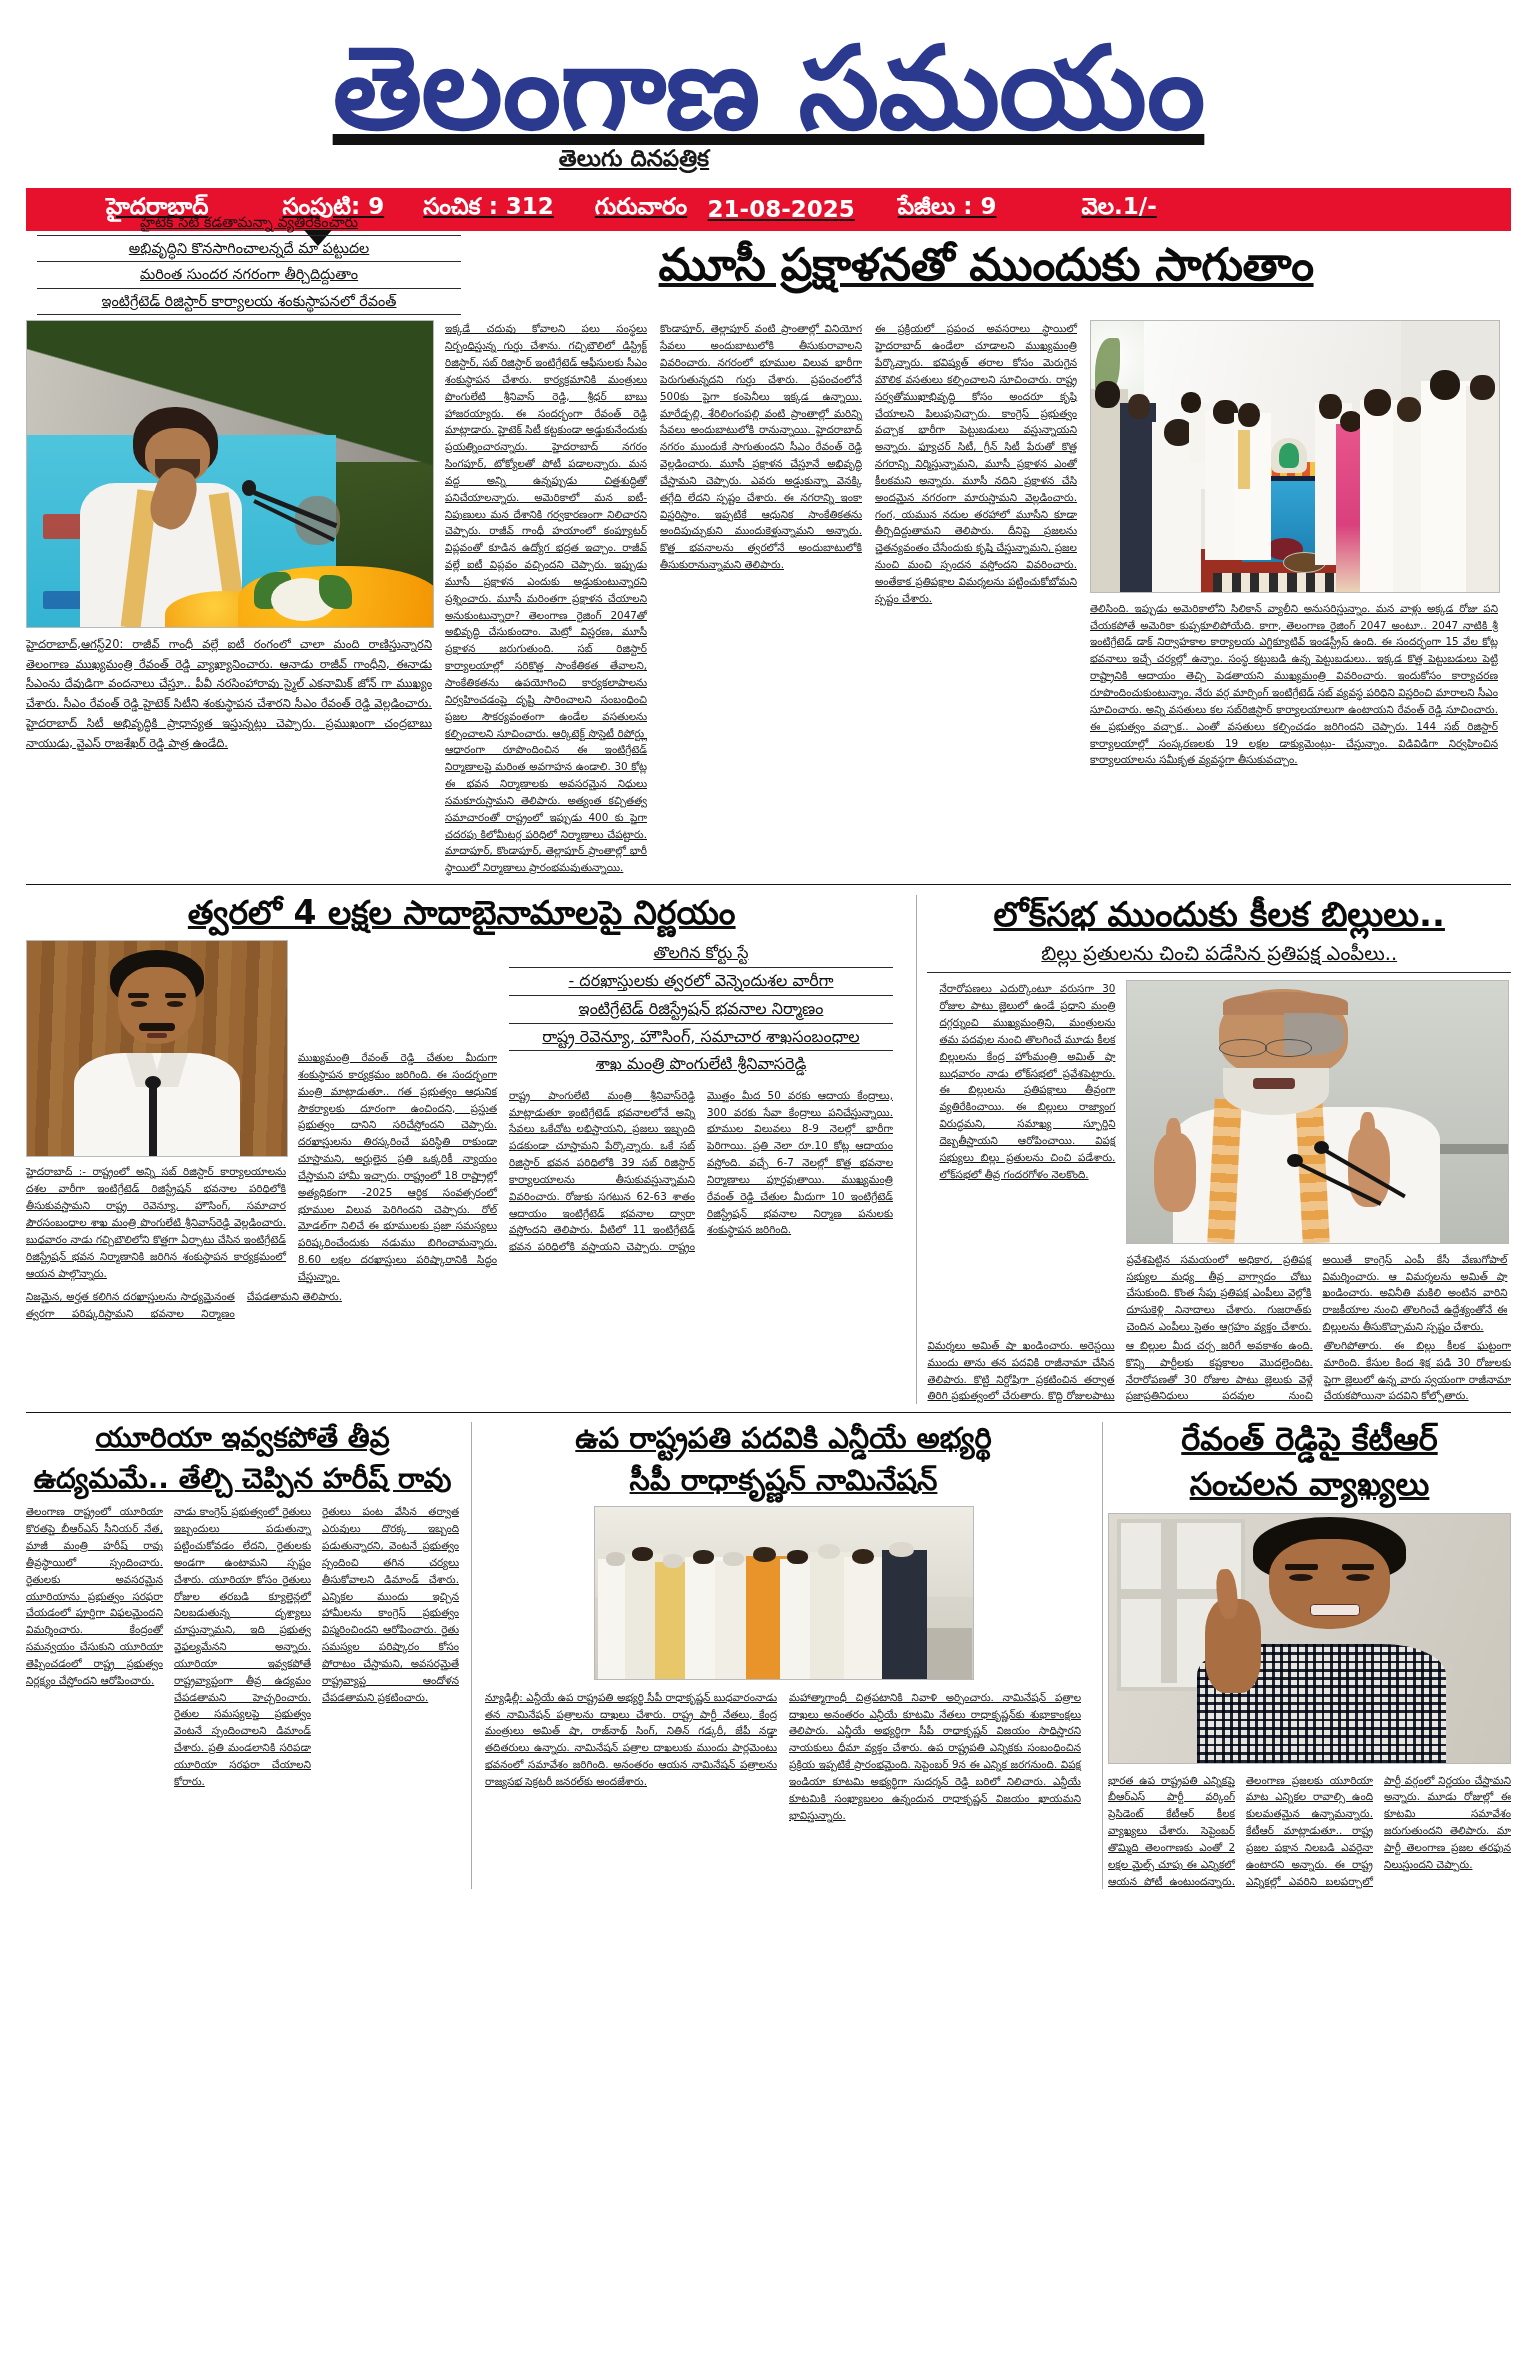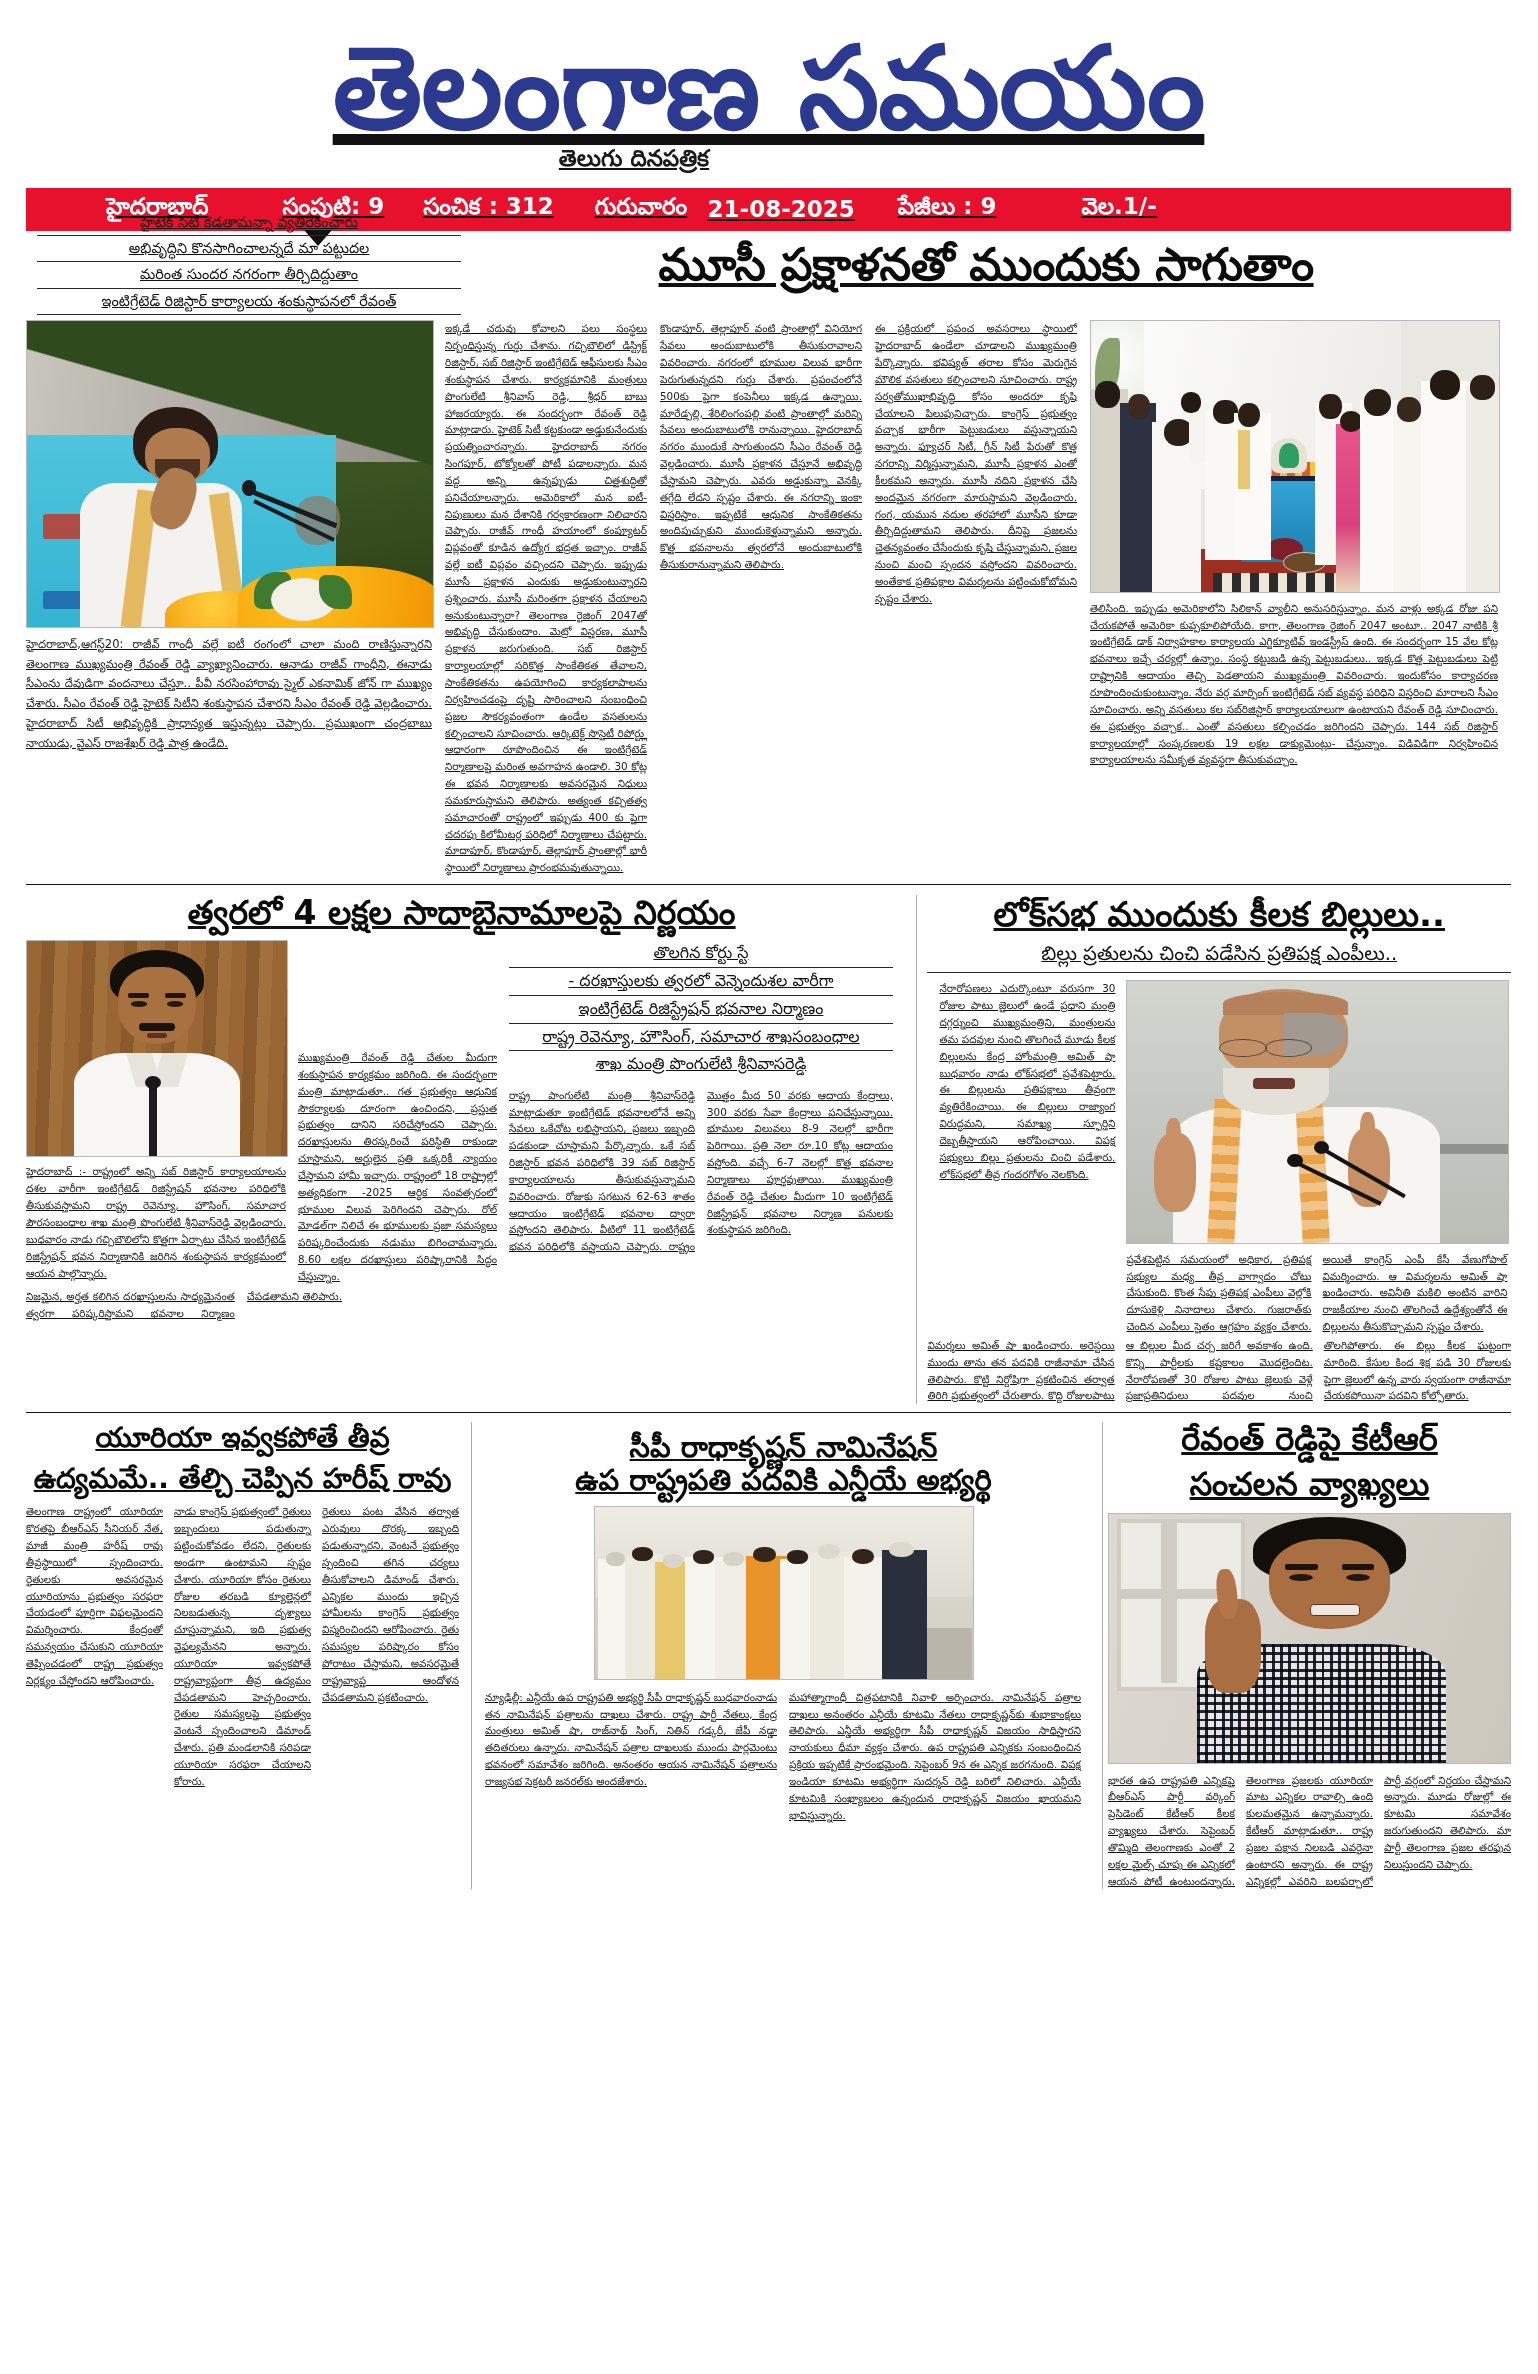--- a/index.html
+++ b/index.html
@@ -436,22 +436,22 @@
       <div style="display:flex;gap:11px;margin-top:9.3px;">
         <div style="width:137px;" class="body-col">తెలంగాణ రాష్ట్రంలో యూరియా కొరతపై బీఆర్‌ఎస్ సీనియర్ నేత, మాజీ మంత్రి హరీష్ రావు తీవ్రస్థాయిలో స్పందించారు. రైతులకు అవసరమైన యూరియాను ప్రభుత్వం సరఫరా చేయడంలో పూర్తిగా విఫలమైందని విమర్శించారు. కేంద్రంతో సమన్వయం చేసుకుని యూరియా తెప్పించడంలో రాష్ట్ర ప్రభుత్వం నిర్లక్ష్యం చేస్తోందని ఆరోపించారు.</div>
         <div style="width:137px;" class="body-col">నాడు కాంగ్రెస్ ప్రభుత్వంలో రైతులు ఇబ్బందులు పడుతున్నా పట్టించుకోవడం లేదని, రైతులకు అండగా ఉంటామని స్పష్టం చేశారు. యూరియా కోసం రైతులు రోజుల తరబడి క్యూలైన్లలో నిలబడుతున్న దృశ్యాలు చూస్తున్నామని, ఇది ప్రభుత్వ వైఫల్యమేనని అన్నారు. యూరియా ఇవ్వకపోతే రాష్ట్రవ్యాప్తంగా తీవ్ర ఉద్యమం చేపడతామని హెచ్చరించారు. రైతుల సమస్యలపై ప్రభుత్వం వెంటనే స్పందించాలని డిమాండ్ చేశారు. ప్రతి మండలానికి సరిపడా యూరియా సరఫరా చేయాలని కోరారు.</div>
         <div style="width:137px;" class="body-col">రైతులు పంట వేసిన తర్వాత ఎరువులు దొరక్క ఇబ్బంది పడుతున్నారని, వెంటనే ప్రభుత్వం స్పందించి తగిన చర్యలు తీసుకోవాలని డిమాండ్ చేశారు. ఎన్నికల ముందు ఇచ్చిన హామీలను కాంగ్రెస్ ప్రభుత్వం విస్మరించిందని ఆరోపించారు. రైతు సమస్యల పరిష్కారం కోసం పోరాటం చేస్తామని, అవసరమైతే రాష్ట్రవ్యాప్త ఆందోళన చేపడతామని ప్రకటించారు.</div>
       </div>
     </div>
 
     <span class="vrule" style="left:445px;"></span>
 
     <div style="width:631px;padding:0 13px;">
+      <div class="hl" style="font-size:29px;">ఉప రాష్ట్రపతి పదవికి ఎన్డీయే అభ్యర్థి</div>
       <div class="hl" style="font-size:29px;margin-top:9.3px;">సీపీ రాధాకృష్ణన్ నామినేషన్</div>
-      <div class="hl" style="font-size:29px;">ఉప రాష్ట్రపతి పదవికి ఎన్డీయే అభ్యర్థి</div>
 
       <div class="photo p5" style="width:378px;height:172px;margin:10.2px auto 0;">
         <span class="back"></span>
           <span class="tablegrey"></span>
         <span class="g1"></span>
           <span class="g1h"></span>
         <span class="g2"></span>
           <span class="g2h"></span>
         <span class="g3"></span>
           <span class="g3h"></span>

